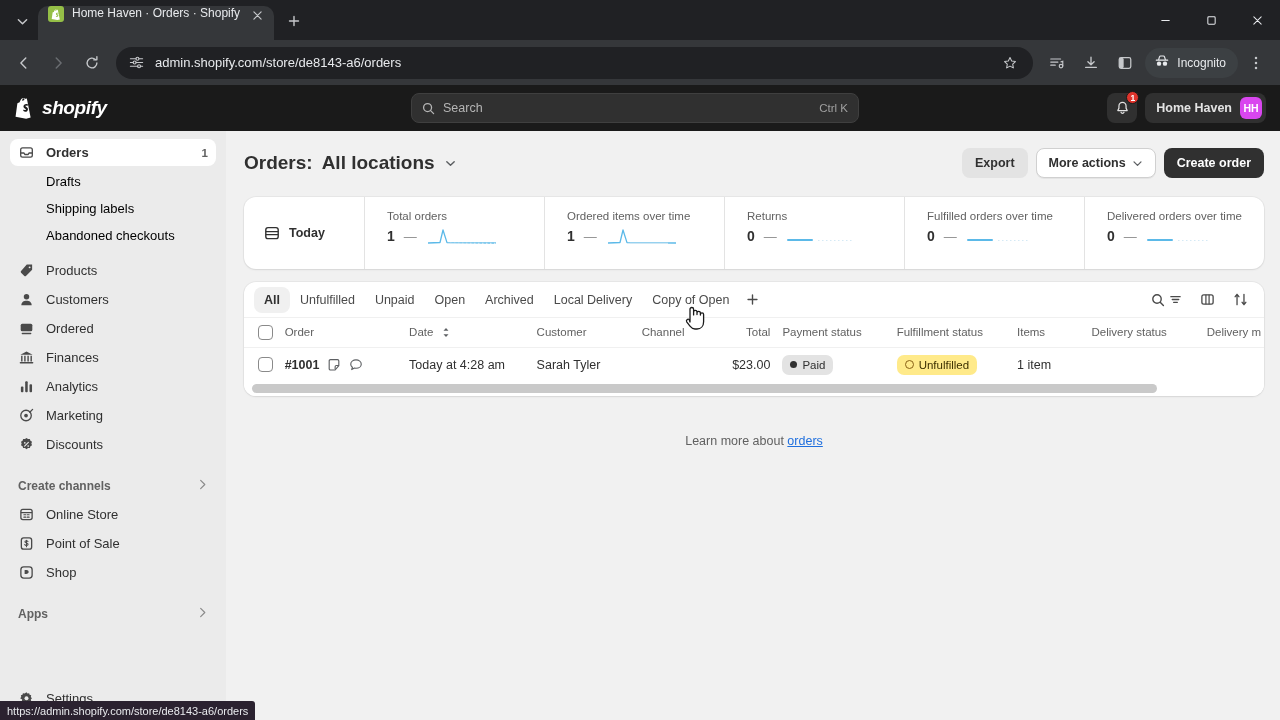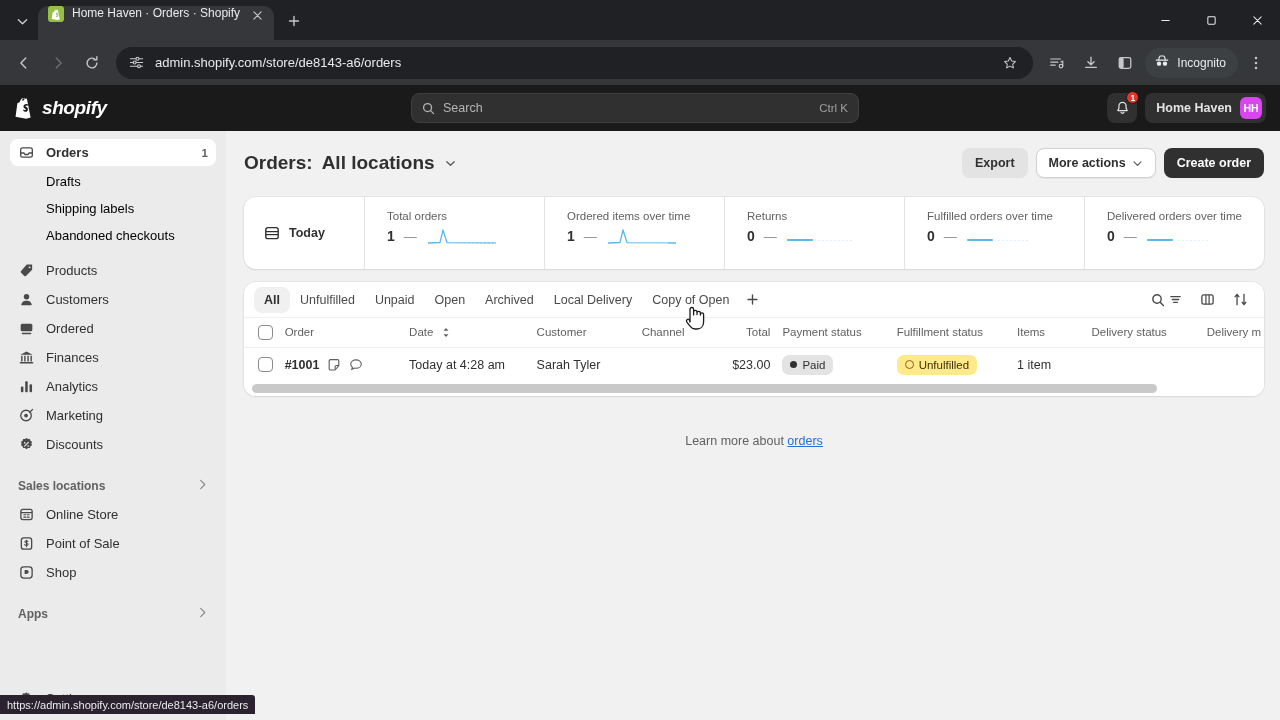--- a/index.html
+++ b/index.html
@@ -175,21 +175,21 @@
   .hscroll-wrap { padding: 2px 0 3px 8px; background:#fff; }
   .hscroll-track { height:9px; background:#fff; border-radius:5px; position:relative; }
   .hscroll-thumb { position:absolute; left:0; top:0; height:9px; width:905px; background:#c9c9c9; border-radius:5px; }
 
   .learn {
     text-align:center; font-size:12.5px; color:#616161; padding-top:38px;
   }
   .learn a { color:#1f6fde; text-decoration:underline; }
 
   .statusbar {
-    position:absolute; left:0; bottom:6px; height:19px; background:#2b2230; color:#e8eaed;
+    position:absolute; left:0; bottom:0; height:19px; background:#2b2230; color:#e8eaed;
     font-size:11px; display:flex; align-items:center; padding: 0 7px; border-top-right-radius:3px;
     max-width:420px; white-space:nowrap; overflow:hidden;
   }
   .cursor-hand { position:absolute; left:682px; top:218px; pointer-events:none; }
 </style>
 </head>
 <body>
 
 <div class="browser">
 
@@ -425,21 +425,21 @@
                 <path d="M8 1l1.6 1.2 2-.2.6 1.9 1.7 1.1-.7 1.9.7 1.9-1.7 1.1-.6 1.9-2-.2L8 13l-1.6-1.4-2 .2-.6-1.9L2.1 8.8l.7-1.9-.7-1.9 1.7-1.1.6-1.9 2 .2z" fill="currentColor"></path>
                 <path d="M6 9.8l4-4" stroke="#ebebeb" stroke-width="1.2" stroke-linecap="round"></path>
                 <circle cx="6.2" cy="6.2" r=".9" fill="#ebebeb"></circle>
                 <circle cx="9.8" cy="9.6" r=".9" fill="#ebebeb"></circle>
               </svg>
           </span>
           <span class="nav-label">Discounts</span>
         </div>
 
         <div class="nav-section">
-          <span class="nav-section-label">Sales locations</span>
+          <span class="nav-section-label">Create channels</span>
           <span class="chev">
             <svg width="11" height="11" viewBox="0 0 12 12">
                 <path d="M4 1.5L8.5 6L4 10.5" stroke="currentColor" stroke-width="1.3" fill="none" stroke-linecap="round" stroke-linejoin="round"></path>
               </svg>
           </span>
         </div>
         <div class="nav-item">
           <span class="nav-icon">
             <svg width="15" height="15" viewBox="0 0 16 16">
                 <rect x="2" y="2.5" width="12" height="11" rx="2.2" stroke="currentColor" stroke-width="1.4" fill="none"></rect>

